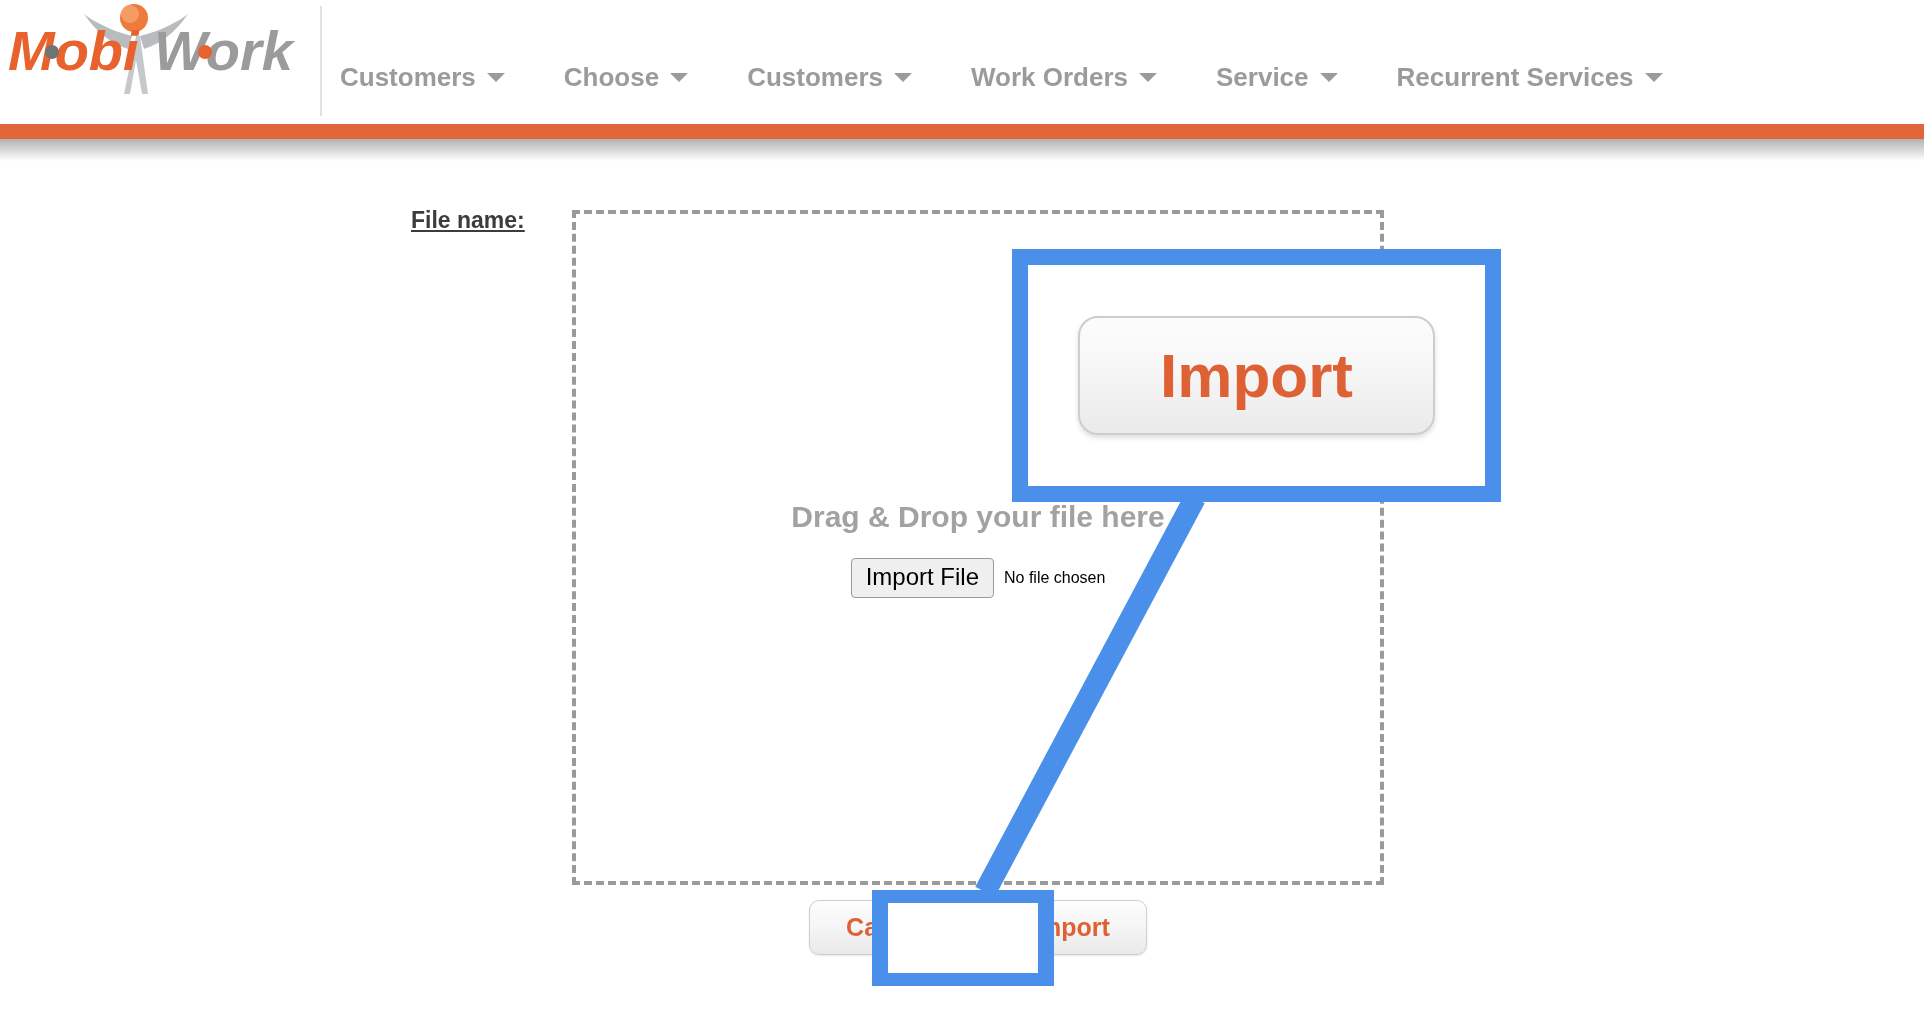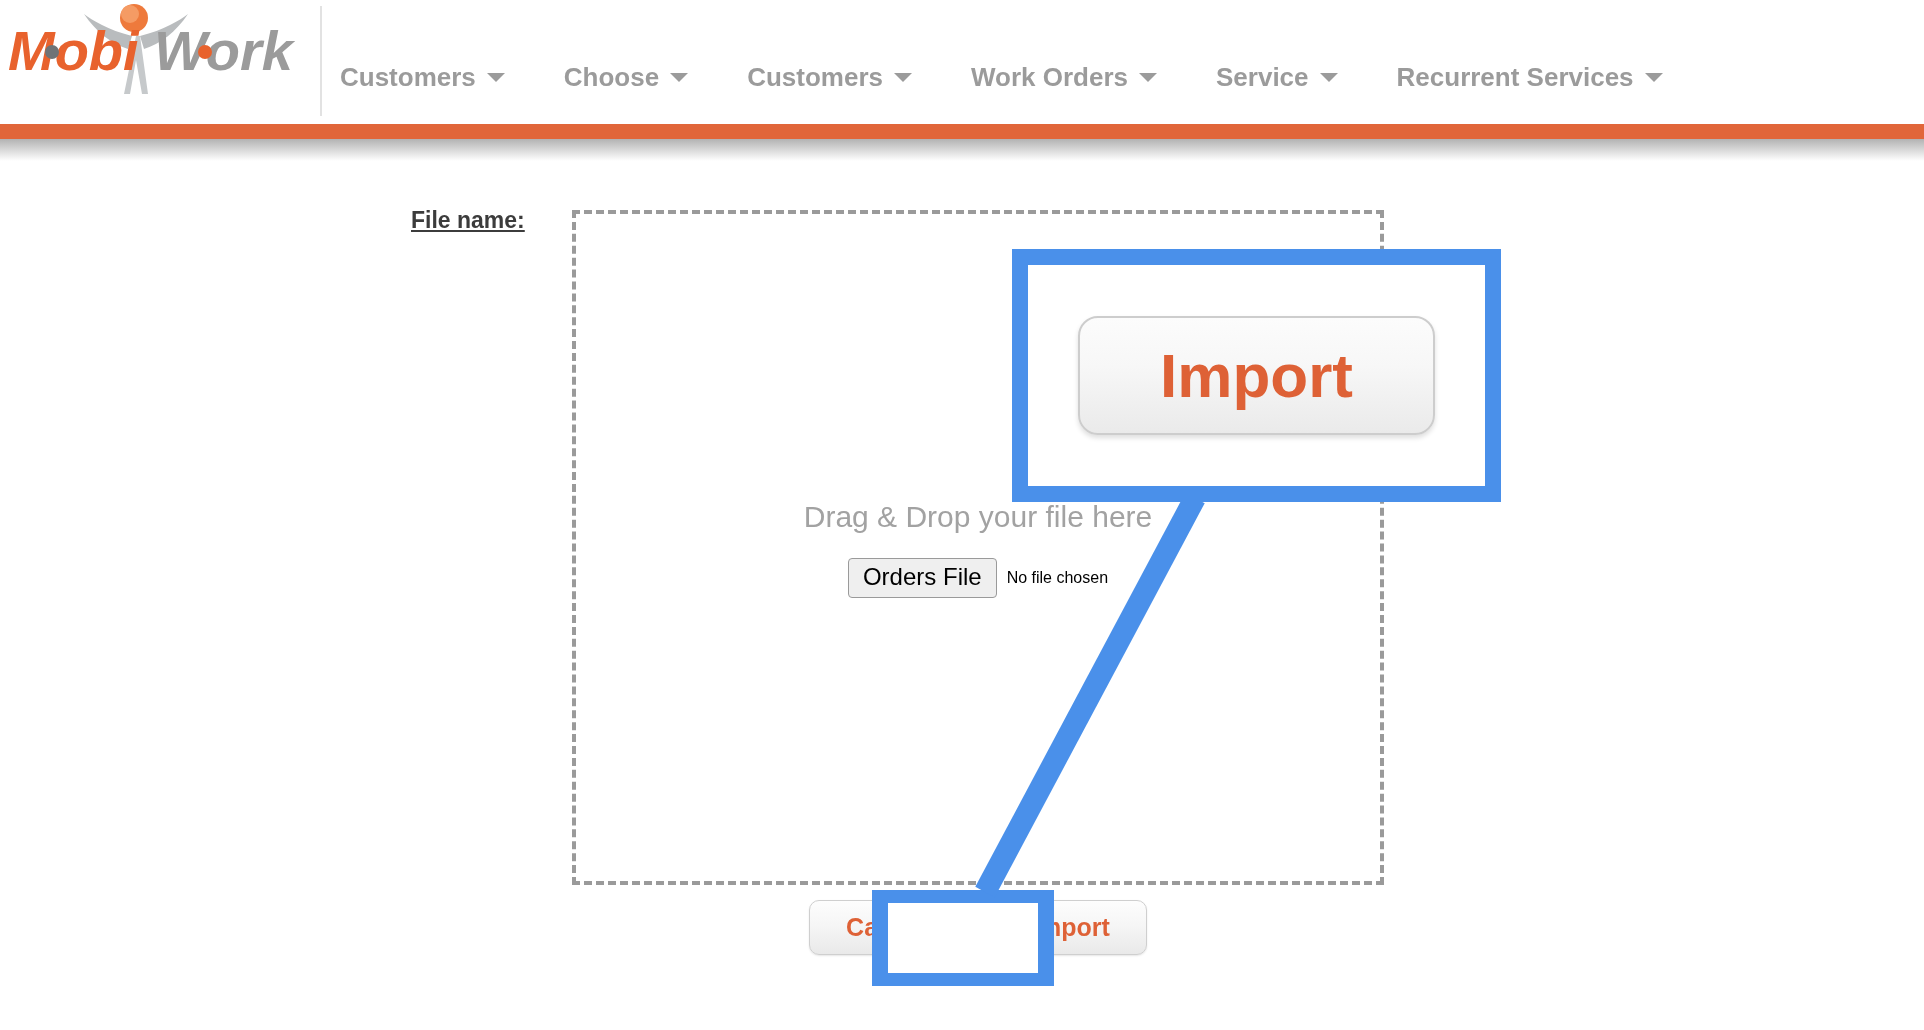--- a/index.html
+++ b/index.html
@@ -73,21 +73,21 @@
 
   .dropzone {
     position: absolute; left: 572px; top: 210px;
     width: 812px; height: 675px;
     border: 4px dashed #9a9a9a;
     background: #ffffff;
   }
   .dz-text {
     position: absolute; left: 572px; top: 500px;
     width: 812px; text-align: center;
-    font-size: 30px; font-weight: normal; color: #a2a2a2;
+    font-size: 30px; font-weight: bold; color: #a2a2a2;
     white-space: nowrap;
   }
   .dz-file-row {
     position: absolute; left: 572px; top: 558px;
     width: 812px;
     display: flex; align-items: center; justify-content: center;
     gap: 10px;
   }
   .choose-file-btn {
     font-family: "Liberation Sans", sans-serif;
@@ -228,21 +228,21 @@
 
 <div>
 
   <div class="file-name-label">File name:</div>
 
   <div class="dropzone"></div>
 
   <div class="dz-text">Drag &amp; Drop your file here</div>
 
   <div class="dz-file-row">
-    <button class="choose-file-btn">Orders File</button>
+    <button class="choose-file-btn">Import File</button>
     <span class="no-file-text">No file chosen</span>
   </div>
 
   <div class="action-row">
     <button class="mw-btn btn-cancel">Cancel</button>
     <button class="mw-btn btn-import-small">Import</button>
   </div>
 </div>
 
 <svg class="connector" viewBox="0 0 1924 1030" xmlns="http://www.w3.org/2000/svg">

